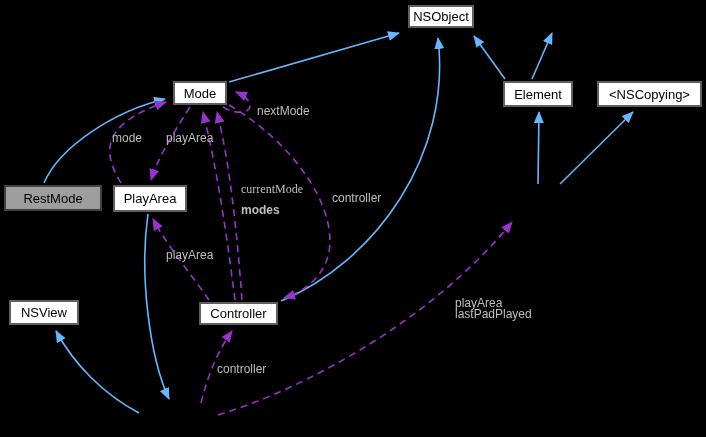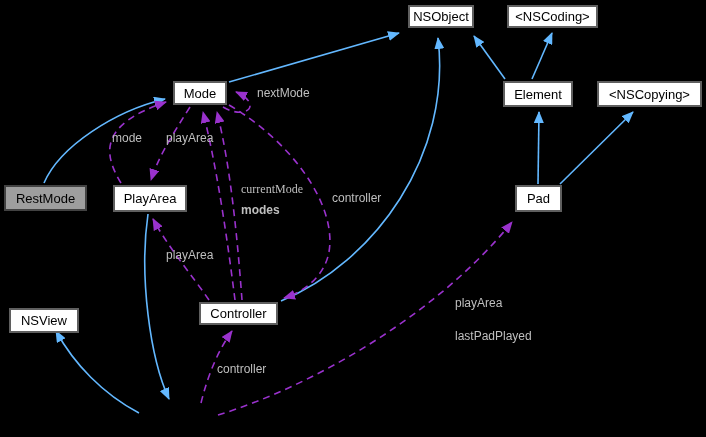--- a/index.html
+++ b/index.html
@@ -53,34 +53,32 @@
     <path class="use" d="M 190,107 C 172,135 158,158 151,180" marker-end="url(#arrow-purple)"></path>
     <path class="use" d="M 235,300 C 227,237 217,168 203,112" marker-end="url(#arrow-purple)"></path>
     <path class="use" d="M 242,300 C 237,233 230,164 217,112" marker-end="url(#arrow-purple)"></path>
     <path class="use" d="M 229,105 C 292,142 337,205 329,252 C 325,274 307,291 284,298" marker-end="url(#arrow-purple)"></path>
     <path class="use" d="M 209,300 C 191,274 168,247 153,219" marker-end="url(#arrow-purple)"></path>
     <path class="use" d="M 201,403 C 208,374 219,349 232,331" marker-end="url(#arrow-purple)"></path>
     <path class="use" d="M 218,415 C 310,387 436,316 512,222" marker-end="url(#arrow-purple)"></path>
   </svg>
 
   <div class="node" style="left:408px;top:5px;width:66px;height:23px;">NSObject</div>
-  <div class="node" style="left:507px;top:5px;width:91px;height:23px;">&lt;NSCoding&gt;</div>
   <div class="node" style="left:173px;top:81px;width:54px;height:24px;">Mode</div>
   <div class="node" style="left:597px;top:81px;width:105px;height:26px;">&lt;NSCopying&gt;</div>
   <div class="node" style="left:503px;top:81px;width:70px;height:26px;">Element</div>
-  <div class="node highlight" style="left:4px;top:185px;width:83px;height:26px;">RestMode</div>
+  <div class="node highlight" style="left:4px;top:185px;width:98px;height:26px;">RestMode</div>
   <div class="node" style="left:113px;top:185px;width:74px;height:27px;">PlayArea</div>
-  <div class="node" style="left:515px;top:185px;width:47px;height:27px;">Pad</div>
-  <div class="node" style="left:9px;top:308px;width:70px;height:25px;">NSView</div>
+  <div class="node" style="left:9px;top:300px;width:70px;height:25px;">NSView</div>
   <div class="node" style="left:199px;top:302px;width:79px;height:23px;">Controller</div>
 
-  <div class="edge-label" style="left:257px;top:87px;">nextMode</div>
+  <div class="edge-label" style="left:257px;top:105px;">nextMode</div>
   <div class="edge-label" style="left:112px;top:132px;">mode</div>
   <div class="edge-label" style="left:166px;top:132px;">playArea</div>
   <div class="edge-label" style="left:241px;top:183px;font-family:Liberation Serif, serif;">currentMode</div>
   <div class="edge-label" style="left:241px;top:204px;font-weight:bold;">modes</div>
   <div class="edge-label" style="left:332px;top:192px;">controller</div>
   <div class="edge-label" style="left:166px;top:249px;">playArea</div>
   <div class="edge-label" style="left:217px;top:363px;">controller</div>
   <div class="edge-label" style="left:455px;top:297px;">playArea</div>
-  <div class="edge-label" style="left:455px;top:330px;">lastPadPlayed</div>
+  <div class="edge-label" style="left:455px;top:308px;">lastPadPlayed</div>
 
 </div>
 
 </body></html>

